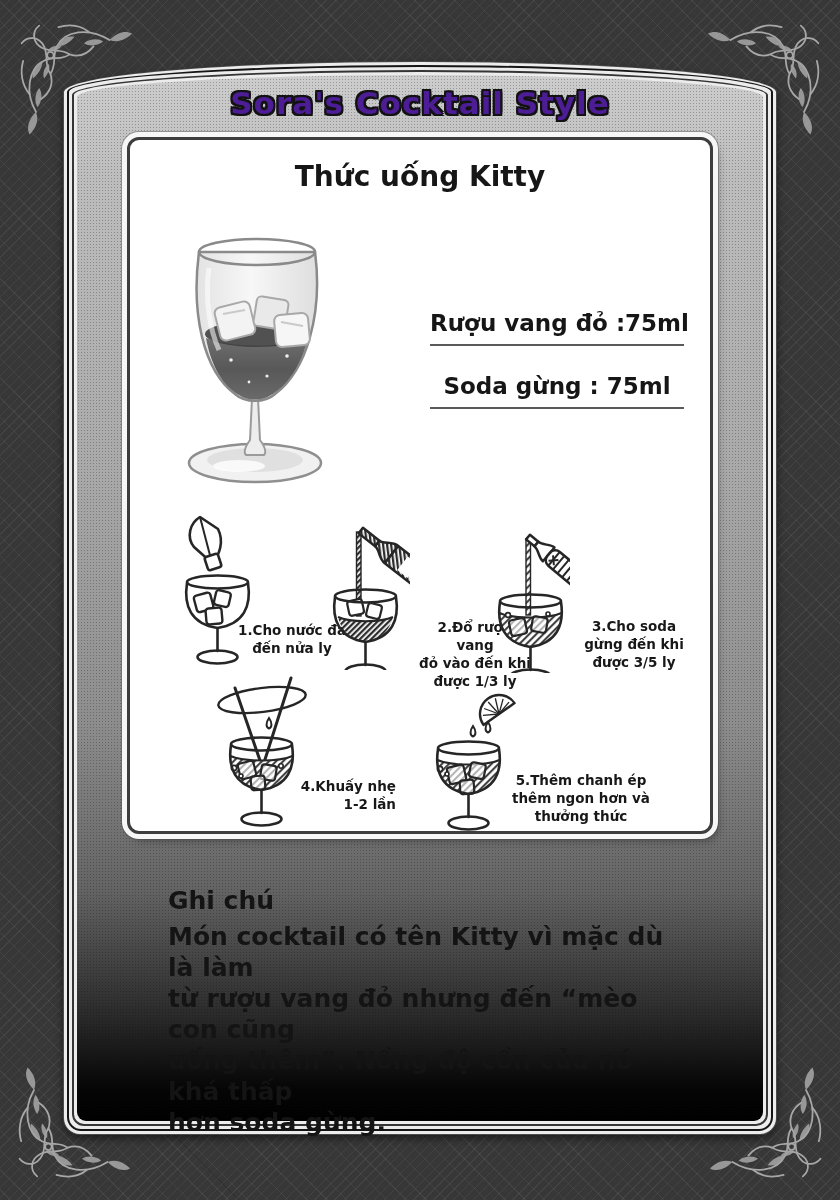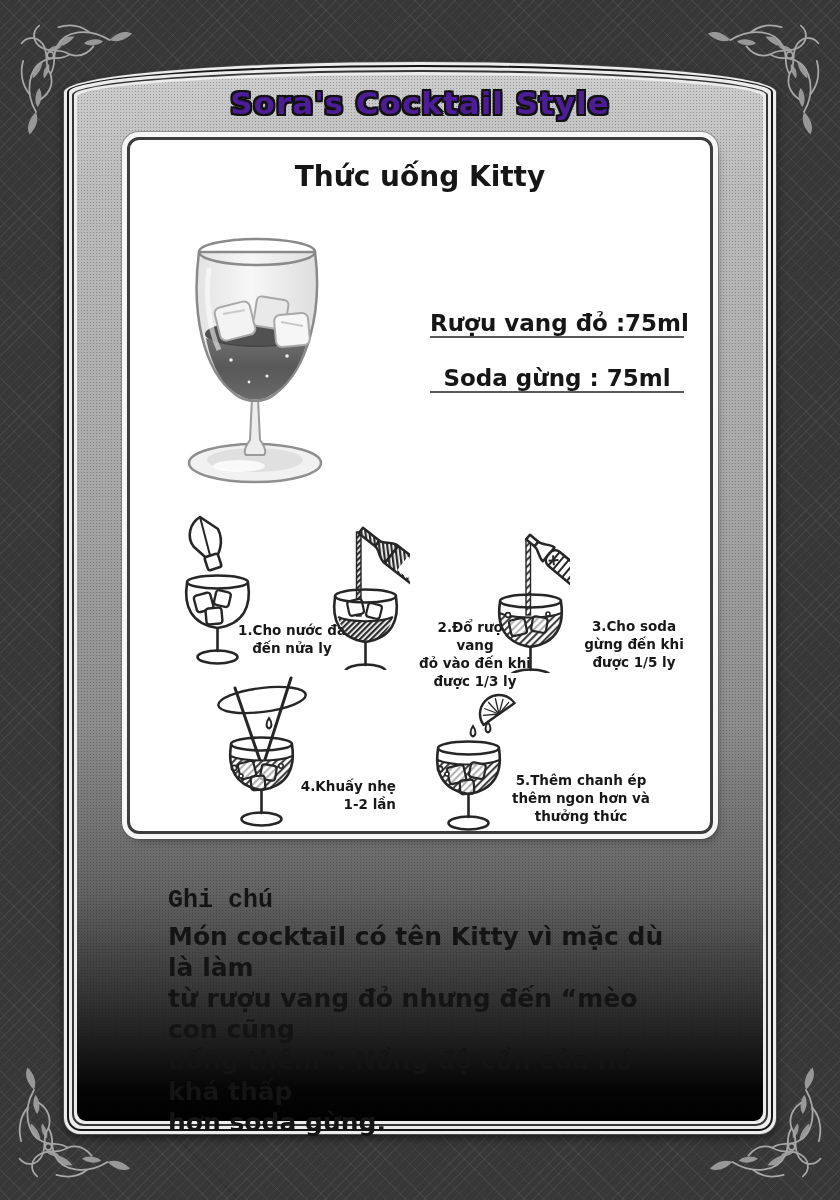--- a/index.html
+++ b/index.html
@@ -46,36 +46,36 @@
     background:#fff;border:3px solid #3d3d3d;border-radius:12px;
     box-shadow:0 0 0 5px #f6f6f6, 0 0 0 6px rgba(70,70,70,.4), 4px 6px 10px rgba(0,0,0,.4);
   }
   .kitty{
     position:absolute;top:20px;left:0;right:0;margin:0;text-align:center;
     font-size:28px;font-weight:bold;color:#161616;
   }
   .hero{position:absolute;left:45px;top:88px;}
   .ingredients{position:absolute;left:292px;top:170px;width:270px;text-align:center;}
   .ing{
-    display:block;width:254px;margin:0 auto 27px;
+    display:block;width:254px;margin:0 auto 27px;padding-bottom:8px;
     border-bottom:2px solid #5a5a5a;
     font-size:23px;font-weight:bold;color:#161616;white-space:nowrap;
   }
   .icon{position:absolute;}
   .cap{
     position:absolute;font-size:13.5px;font-weight:bold;line-height:18px;
     color:#181818;text-align:center;white-space:pre-line;
   }
   .i1{left:40px;top:373px;} .c1{left:104px;top:481px;width:116px;}
   .i2{left:155px;top:372px;} .c2{left:274px;top:478px;width:112px;margin-left:15px;}
   .i3{left:320px;top:375px;} .c3{left:446px;top:477px;width:116px;}
   .i4{left:75px;top:532px;}  .c4{left:166px;top:637px;width:100px;text-align:right;}
   .i5{left:295px;top:548px;} .c5{left:376px;top:631px;width:150px;}
   .notes{position:absolute;left:38px;top:746px;width:520px;color:#141414;}
-  .notes-h{font-size:25px;font-weight:bold;margin-bottom:6px;font-family:Liberation Mono, monospace;}
+  .notes-h{font-size:25px;font-weight:bold;margin-bottom:6px;}
   .notes-b{font-size:25px;font-weight:bold;line-height:31px;white-space:pre-line;}
   svg{display:block;}
 </style>
 </head>
 <body>
 
 <svg width="0" height="0" style="position:absolute" aria-hidden="true">
   <defs>
     <pattern id="hatchD" patternUnits="userSpaceOnUse" width="4" height="4" patternTransform="rotate(45)">
       <rect width="4" height="4" fill="#ffffff"></rect>
@@ -260,21 +260,21 @@
             <rect x="22" y="30" width="16" height="16" rx="3" transform="rotate(-12 30 38)"></rect>
             <rect x="44" y="28" width="15" height="15" rx="3" transform="rotate(10 51 35)"></rect>
           </g>
           <circle cx="20" cy="26" r="2.4" fill="#ffffff" stroke="#262626" stroke-width="1.6"></circle>
           <circle cx="60" cy="25" r="2" fill="#ffffff" stroke="#262626" stroke-width="1.6"></circle>
           <use href="#lineGlass" width="85" height="95"></use>
         </g>
       </svg>
       <div class="cap c3">3.Cho soda
 gừng đến khi
-được 1/5 ly</div>
+được 3/5 ly</div>
 
       <svg class="icon i4" width="120" height="172" viewBox="0 0 120 172">
         <ellipse cx="57" cy="28" rx="44" ry="12" fill="none" stroke="#262626" stroke-width="2.4" transform="rotate(-7 57 28)"></ellipse>
         <line x1="30" y1="16" x2="59" y2="100" stroke="#262626" stroke-width="3" stroke-linecap="round"></line>
         <line x1="86" y1="6" x2="56" y2="100" stroke="#262626" stroke-width="3" stroke-linecap="round"></line>
         <path d="M64,46 C67.5,51 67,55.5 64,56.5 C61,55.5 60.5,51 64,46 Z" fill="#ffffff" stroke="#262626" stroke-width="2"></path>
         <g transform="translate(14,60)">
           <path d="M11.5,24 C10.5,40 19,54.5 42.5,58 C66,54.5 74.5,40 73.5,24 C60,29.5 25,29.5 11.5,24 Z" fill="url(#hatchM)"></path>
           <path d="M11.5,24 C25,30 60,30 73.5,24" fill="none" stroke="#262626" stroke-width="2"></path>
           <g fill="rgba(255,255,255,0.6)" stroke="#262626" stroke-width="2.2">

